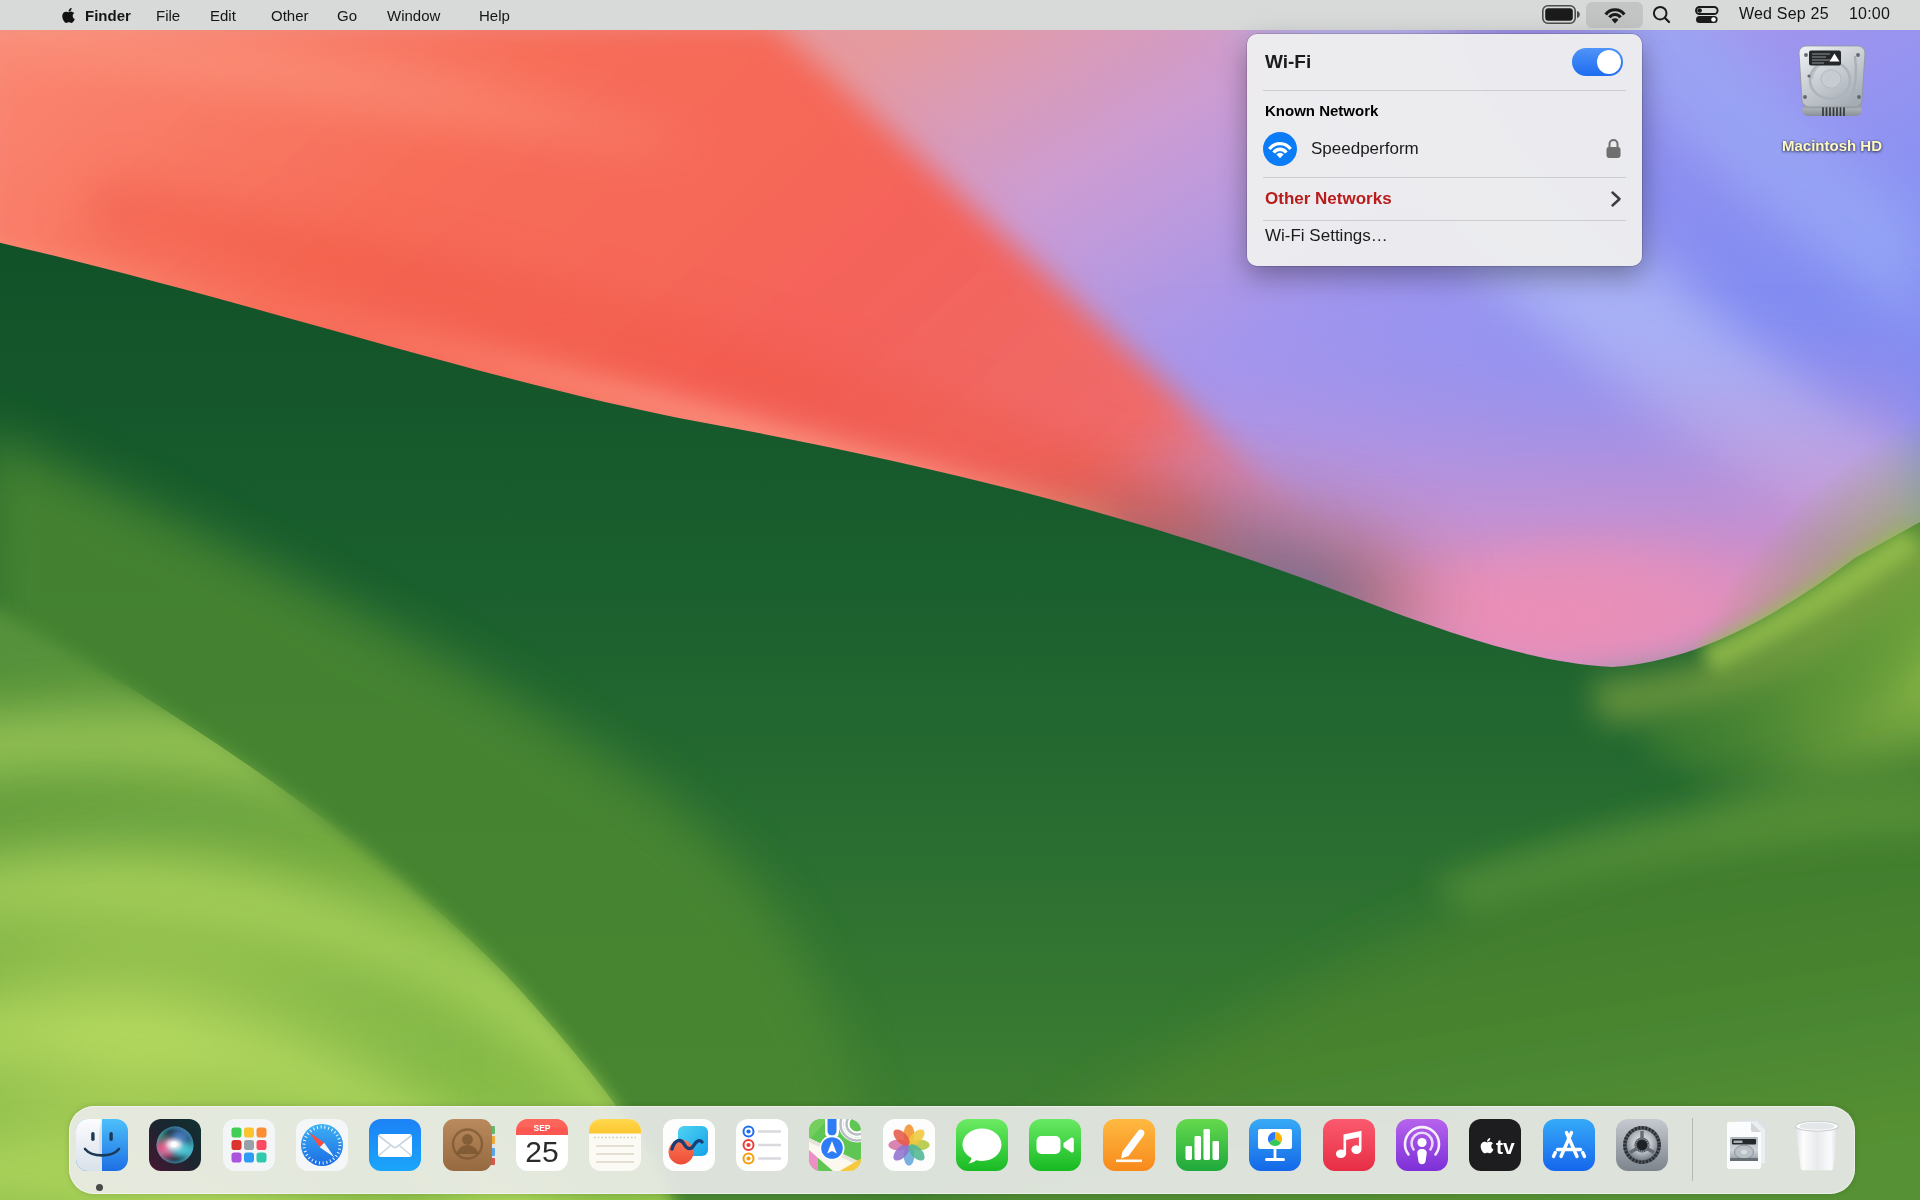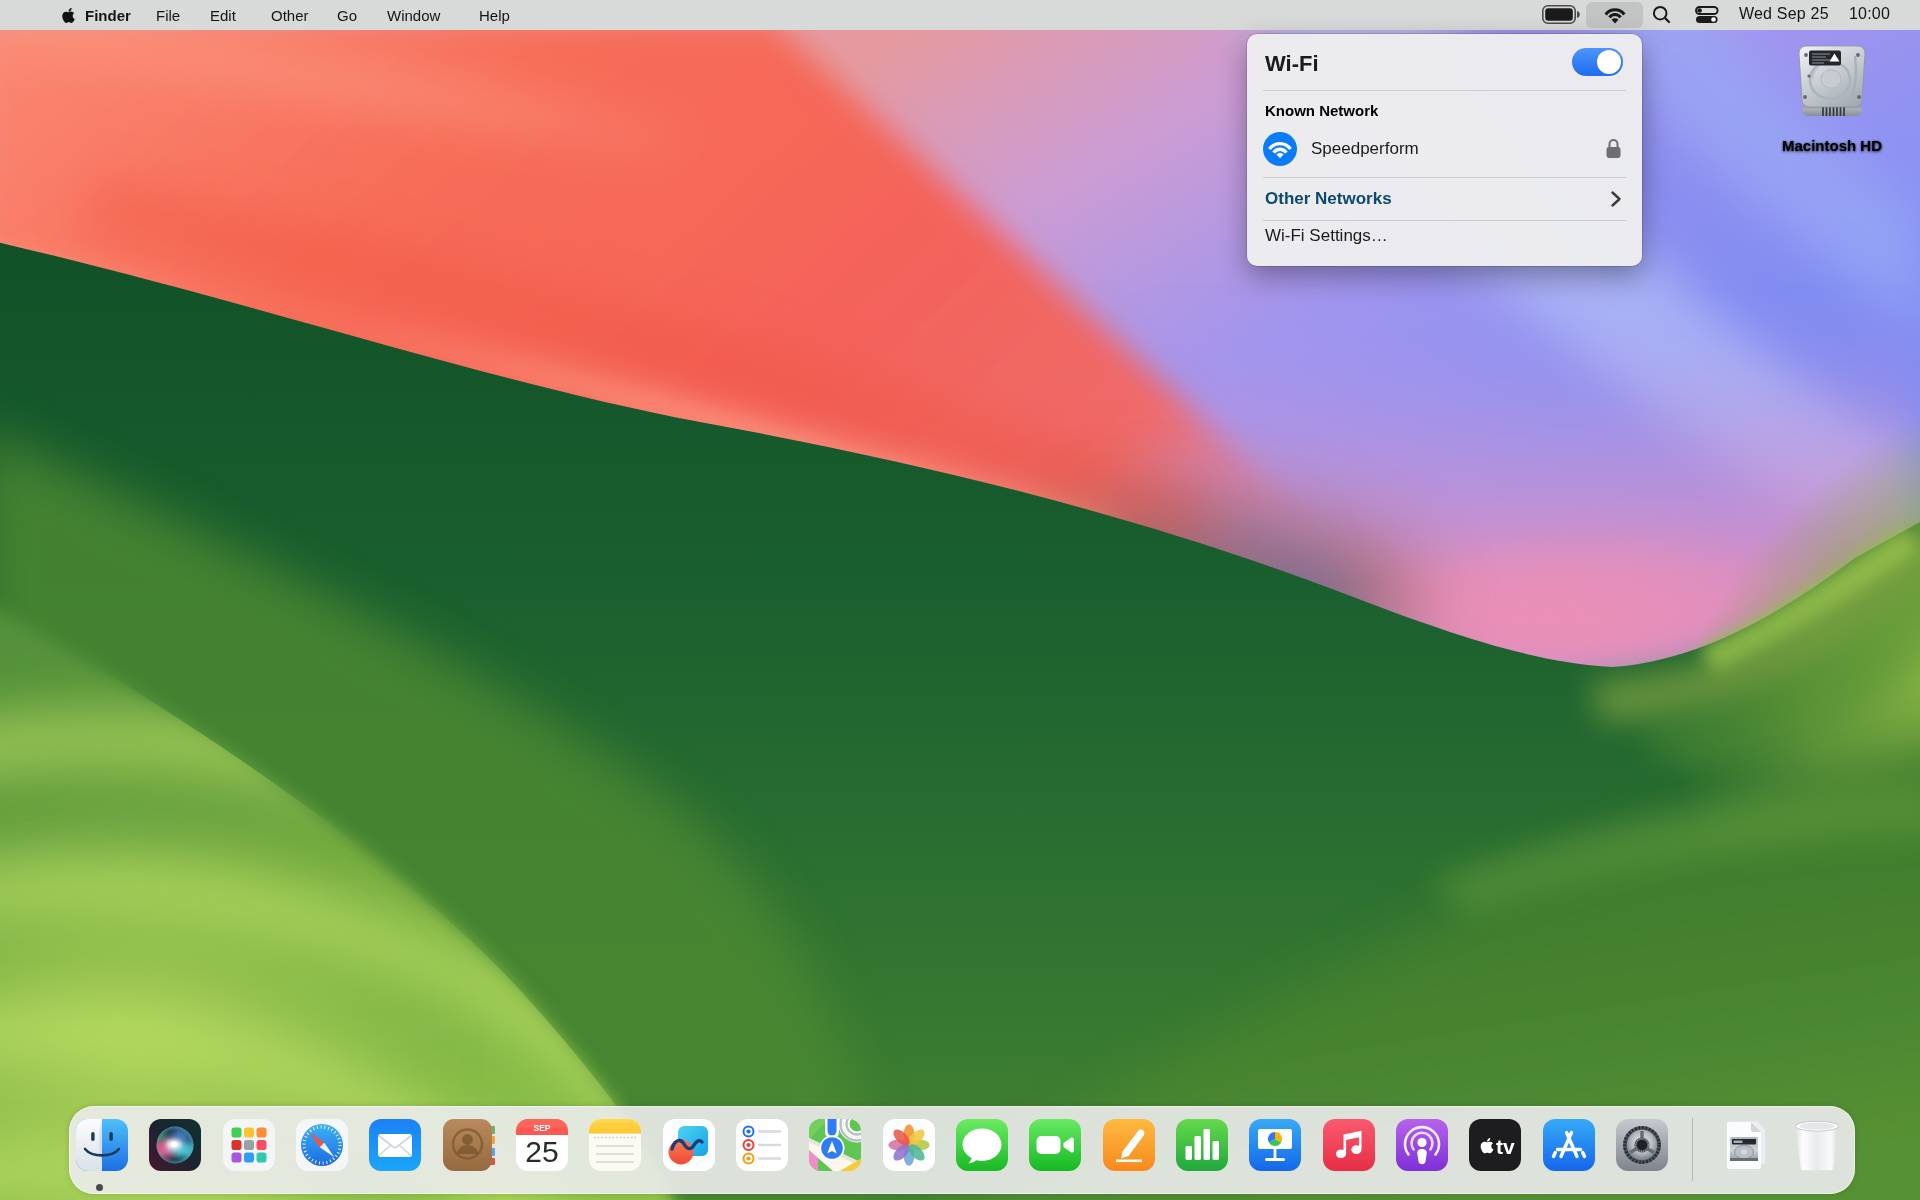--- a/index.html
+++ b/index.html
@@ -18,21 +18,21 @@
 
   
   #panel { position:absolute; left:1247px; top:34px; width:395px; height:232px;
     background:rgba(237,237,238,0.97); border-radius:10px;
     box-shadow:0 0 0 0.5px rgba(0,0,0,0.25), 0 10px 28px rgba(0,0,0,0.35);
     color:#1b1b1b; }
   .sep { position:absolute; left:16px; width:363px; height:1px; background:rgba(0,0,0,0.13); }
 
   
   #hdicon { position:absolute; left:1772px; top:44px; width:120px; text-align:center; }
-  #hdlabel { margin-top:13px; color:#000000; font-size:15px; font-weight:700;
+  #hdlabel { margin-top:13px; color:#fef9c3; font-size:15px; font-weight:700;
     text-shadow:0 1px 3px rgba(0,0,0,0.65), 0 0 2px rgba(0,0,0,0.4); }
 
   
   #dock { position:absolute; left:69px; top:1106px; width:1786px; height:88px;
     background:rgba(236,236,236,0.9); border-radius:25px;
     box-shadow:inset 0 0 0 1px rgba(255,255,255,0.45), 0 0 6px rgba(0,0,0,0.15); }
   .dicon { position:absolute; top:1118px; width:54px; height:54px; }
   #finderdot { position:absolute; left:96px; top:1184px; width:7px; height:7px; border-radius:50%; background:#4a4a4a; }
 </style>
 </head>
@@ -194,21 +194,21 @@
       <circle cx="18.5" cy="13.5" r="2.3" fill="#fff"></circle>
     </svg>
   </span>
   <span id="mb-right">
         <span class="clock" style="top:5px; left:1739px;">Wed Sep 25</span>
         <span class="clock" style="top:5px; left:1849px;">10:00</span>
       </span>
 </div>
 
 <div id="panel">
-  <div style="position:absolute; left:18px; top:17px; font-size:22px; font-weight:700;">Wi-Fi</div>
+  <div style="position:absolute; left:18px; top:17px; font-size:19px; font-weight:700;">Wi-Fi</div>
   <div style="position:absolute; left:325px; top:14px; width:51px; height:28px; border-radius:14px;
        background:linear-gradient(180deg,#4f94f9,#1e6cf0);">
     <div style="position:absolute; right:2px; top:2px; width:24px; height:24px; border-radius:50%; background:#fff;"></div>
   </div>
   <div class="sep" style="top:56px;"></div>
   <div style="position:absolute; left:18px; top:68px; font-size:15px; font-weight:700; color:#000000;">Known Network</div>
   <div style="position:absolute; left:16px; top:98px; width:34px; height:34px; border-radius:50%; background:#0a7cf8;">
     <svg width="34" height="34" viewBox="0 0 34 34">
       <g stroke="#fff" fill="none">
         <path d="M6.4,16.9 A 13.2,13.2 0 0 1 27.6,16.9" stroke-width="3.3"></path>
@@ -218,21 +218,21 @@
     </svg>
   </div>
   <div style="position:absolute; left:64px; top:105px; font-size:17px;">Speedperform</div>
   <div style="position:absolute; left:358px; top:104px;">
     <svg width="17" height="21" viewBox="0 0 17 21">
       <path d="M4.5,9 V6 a4,4 0 0 1 8,0 V9" fill="none" stroke="#6f6f6f" stroke-width="2"></path>
       <rect x="1.5" y="9" width="14" height="11" rx="2.4" fill="#6f6f6f"></rect>
     </svg>
   </div>
   <div class="sep" style="top:143px;"></div>
-  <div style="position:absolute; left:18px; top:155px; font-size:17px; font-weight:600; color:#0c4a6e;">Other Networks</div>
+  <div style="position:absolute; left:18px; top:155px; font-size:17px; font-weight:600; color:#b91c1c;">Other Networks</div>
   <div style="position:absolute; left:363px; top:156px;">
     <svg width="12" height="18" viewBox="0 0 12 18">
       <polyline points="2.5,2.5 9.5,9 2.5,15.5" fill="none" stroke="#3c3c3c" stroke-width="2.4" stroke-linecap="round" stroke-linejoin="round"></polyline>
     </svg>
   </div>
   <div class="sep" style="top:186px;"></div>
   <div style="position:absolute; left:18px; top:192px; font-size:17px;">Wi-Fi Settings…</div>
 </div>
 
 <div id="hdicon">

